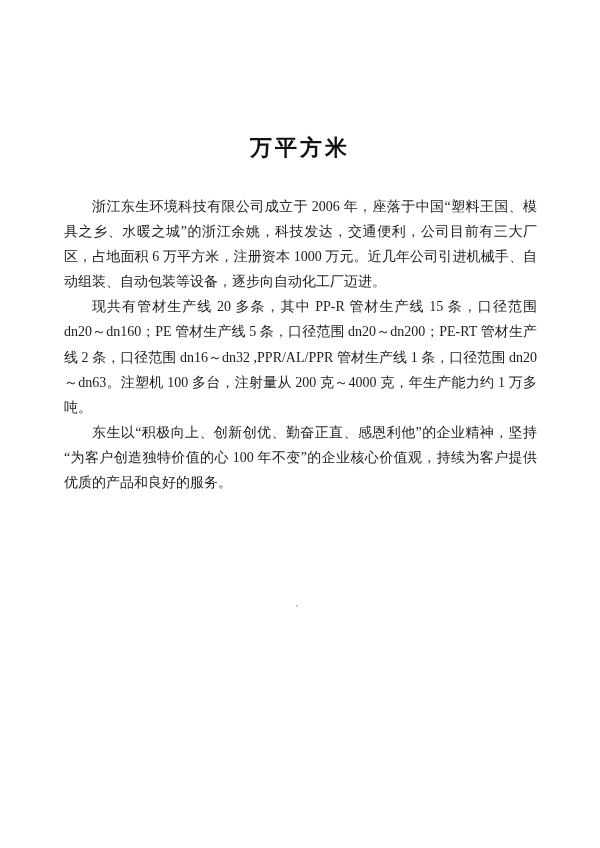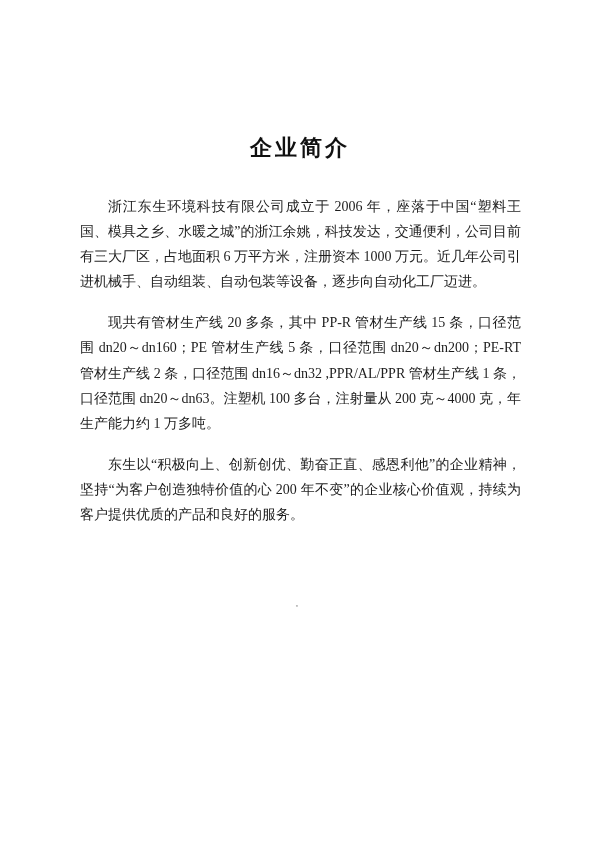--- a/index.html
+++ b/index.html
@@ -27,39 +27,39 @@
     color: #101010;
     font-family: "Liberation Serif", "DejaVu Serif", serif;
   }
   .doc-body {
     margin: 31px 63px 0 64px;
     font-size: 14px;
     line-height: 25.1px;
     text-align: justify;
   }
   .doc-body p {
-    margin: 16px;
+    margin: 0;
     text-indent: 2em;
     word-break: break-word;
   }
   .stray-mark {
     position: absolute;
     top: 597px;
     left: 295px;
     font-size: 9px;
     line-height: 12px;
     color: #8a8a8a;
   }
 </style>
 </head>
 <body>
 
 <div class="page">
-  <h1 class="doc-title">企业简介</h1>
+  <h1 class="doc-title">万平方米</h1>
 
   <div class="doc-body">
     <p>浙江东生环境科技有限公司成立于 2006 年，座落于中国“塑料王国、模具之乡、水暖之城”的浙江余姚，科技发达，交通便利，公司目前有三大厂区，占地面积 6 万平方米，注册资本 1000 万元。近几年公司引进机械手、自动组装、自动包装等设备，逐步向自动化工厂迈进。</p>
     <p>现共有管材生产线 20 多条，其中 PP-R 管材生产线 15 条，口径范围 dn20～dn160；PE 管材生产线 5 条，口径范围 dn20～dn200；PE-RT 管材生产线 2 条，口径范围 dn16～dn32 ,PPR/AL/PPR 管材生产线 1 条，口径范围 dn20～dn63。注塑机 100 多台，注射量从 200 克～4000 克，年生产能力约 1 万多吨。</p>
-    <p>东生以“积极向上、创新创优、勤奋正直、感恩利他”的企业精神，坚持“为客户创造独特价值的心 200 年不变”的企业核心价值观，持续为客户提供优质的产品和良好的服务。</p>
+    <p>东生以“积极向上、创新创优、勤奋正直、感恩利他”的企业精神，坚持“为客户创造独特价值的心 100 年不变”的企业核心价值观，持续为客户提供优质的产品和良好的服务。</p>
   </div>
 
   <span class="stray-mark">。</span>
 </div>
 
 </body></html>

